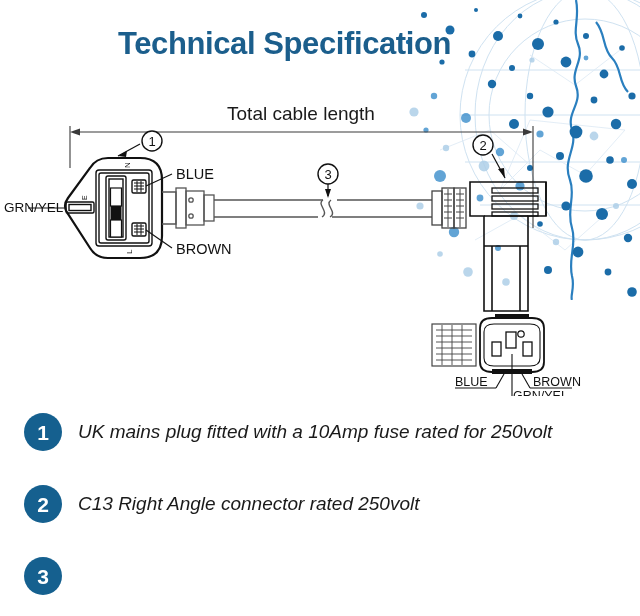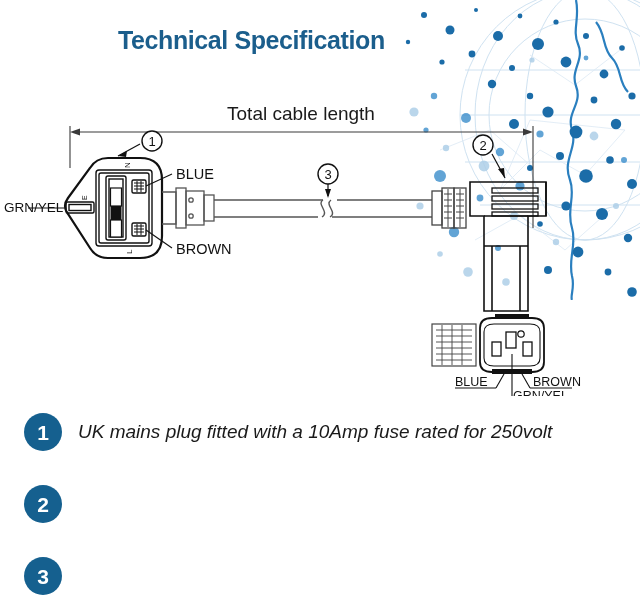--- a/index.html
+++ b/index.html
@@ -28,21 +28,21 @@
     right: 0;
     width: 260px;
     height: 300px;
     pointer-events: none;
   }
   
   #title {
     position: absolute;
     left: 118px;
     top: 26px;
-    font-size: 25px;
+    font-size: 31px;
     font-weight: bold;
     letter-spacing: -0.4px;
     color: #1b5e8c;
     white-space: nowrap;
     text-align: center;
   }
   
   #diagram {
     position: absolute;
     left: 0;
@@ -370,19 +370,20 @@
     </g>
   </svg>
 
   <div id="spec-list">
     <div class="spec-row">
       <div class="spec-badge">1</div>
       <div class="spec-text">UK mains plug fitted with a 10Amp fuse rated for 250volt</div>
     </div>
     <div class="spec-row">
       <div class="spec-badge">2</div>
+      <div class="spec-text">C13 Right Angle connector rated 250volt</div>
     </div>
     <div class="spec-row">
       <div class="spec-badge">3</div>
     </div>
   </div>
 
 </div>
 
 </body></html>

